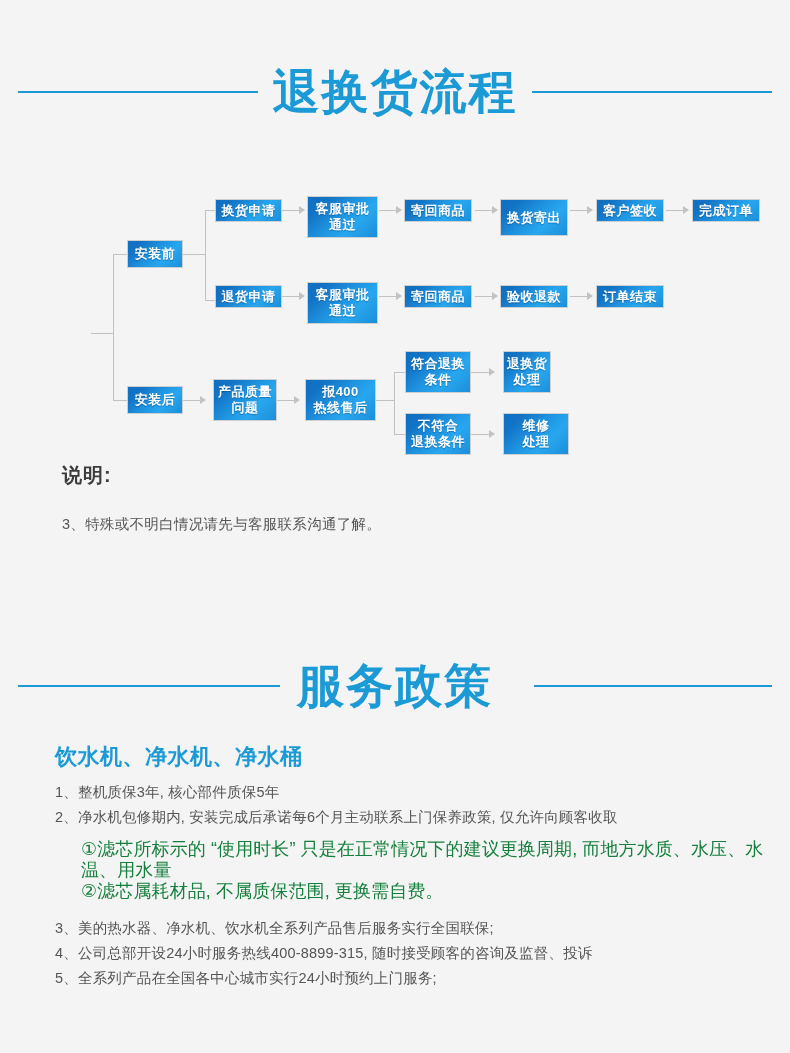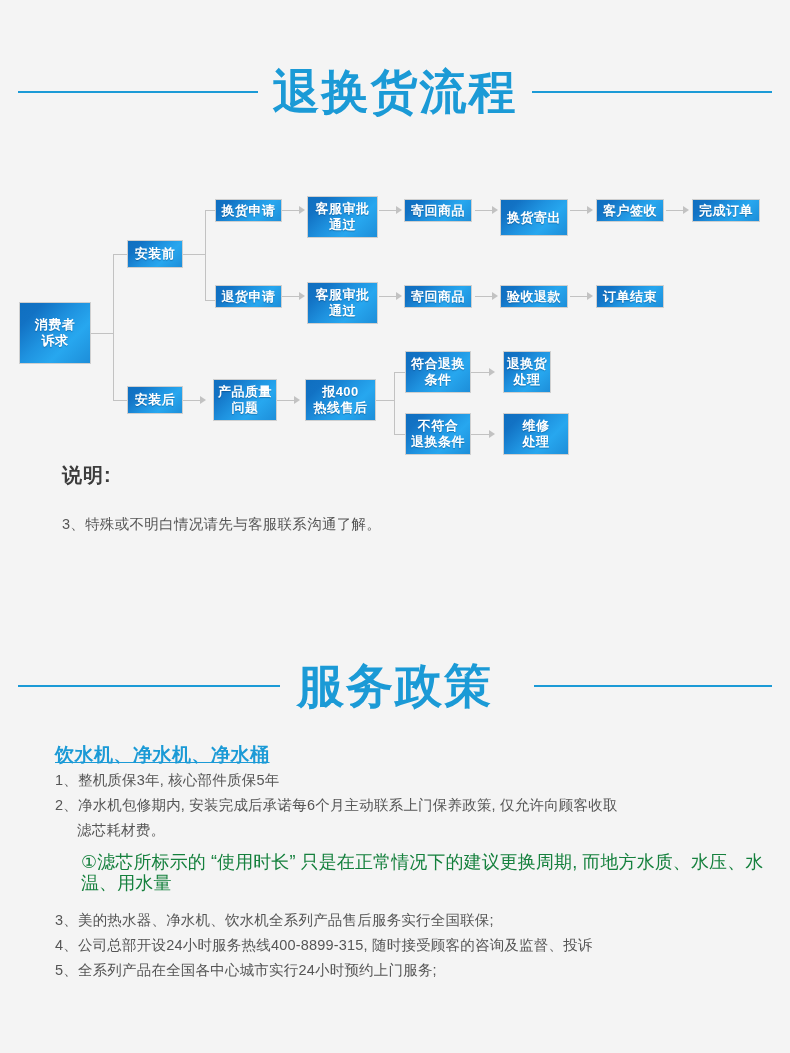--- a/index.html
+++ b/index.html
@@ -117,26 +117,25 @@
   }
 
   
   .policy {
     position: absolute;
     left: 55px;
     top: 742px;
     width: 720px;
   }
   .policy-sub {
-    font-size: 19px;
+    font-size: 22px;
     font-weight: bold;
     color: #1b9ad6;
     letter-spacing: 0.5px;
-    margin: 0 0 0 0;
-    text-decoration: underline;
+    margin: 0 0 8px 0;
   }
   .policy-line {
     font-size: 14.5px;
     color: #555555;
     line-height: 25px;
     letter-spacing: 0.2px;
   }
   .policy-line.indent { padding-left: 22px; }
   .policy-sm {
     font-size: 18px;
@@ -200,23 +199,20 @@
   <div class="ln h" style="left:376px; top:220px; width:18px;"></div>
   <div class="ln v" style="left:394px; top:192px; height:62px;"></div>
   <div class="ln h" style="left:394px; top:192px; width:14px;"></div>
   <div class="ln h" style="left:394px; top:254px; width:14px;"></div>
 
   <div class="ln h" style="left:471px; top:192px; width:18px;"></div>
   <div class="arrow" style="left:489px; top:188px;"></div>
   <div class="ln h" style="left:471px; top:254px; width:18px;"></div>
   <div class="arrow" style="left:489px; top:250px;"></div>
 
-  <div class="node" style="left:19px; top:122px; width:72px; height:62px;">
-    <span class="txt">消费者<br>诉求</span>
-  </div>
 
   <div class="node" style="left:127px; top:60px; width:56px; height:28px;">
     <span class="txt">安装前</span>
   </div>
 
   <div class="node" style="left:127px; top:206px; width:56px; height:28px;">
     <span class="txt">安装后</span>
   </div>
 
   <div class="node" style="left:215px; top:19px; width:67px; height:23px;">
@@ -298,20 +294,20 @@
   <div class="rule right" style="width:238px;"></div>
   <div class="head-title">
     <span>服务政策</span>
   </div>
 </div>
 
 <div class="policy">
   <div class="policy-sub">饮水机、净水机、净水桶</div>
   <div class="policy-line">1、整机质保3年, 核心部件质保5年</div>
   <div class="policy-line">2、净水机包修期内, 安装完成后承诺每6个月主动联系上门保养政策, 仅允许向顾客收取</div>
-  <div class="policy-line indent">滤芯耗材费。</div>
   <div class="gap-sm"></div>
   <div class="policy-sm">①滤芯所标示的 “使用时长” 只是在正常情况下的建议更换周期, 而地方水质、水压、水温、用水量</div>
+  <div class="policy-sm">②滤芯属耗材品, 不属质保范围, 更换需自费。</div>
   <div class="gap-md"></div>
   <div class="policy-line">3、美的热水器、净水机、饮水机全系列产品售后服务实行全国联保;</div>
   <div class="policy-line">4、公司总部开设24小时服务热线400-8899-315, 随时接受顾客的咨询及监督、投诉</div>
   <div class="policy-line">5、全系列产品在全国各中心城市实行24小时预约上门服务;</div>
 </div>
 
 </body></html>

